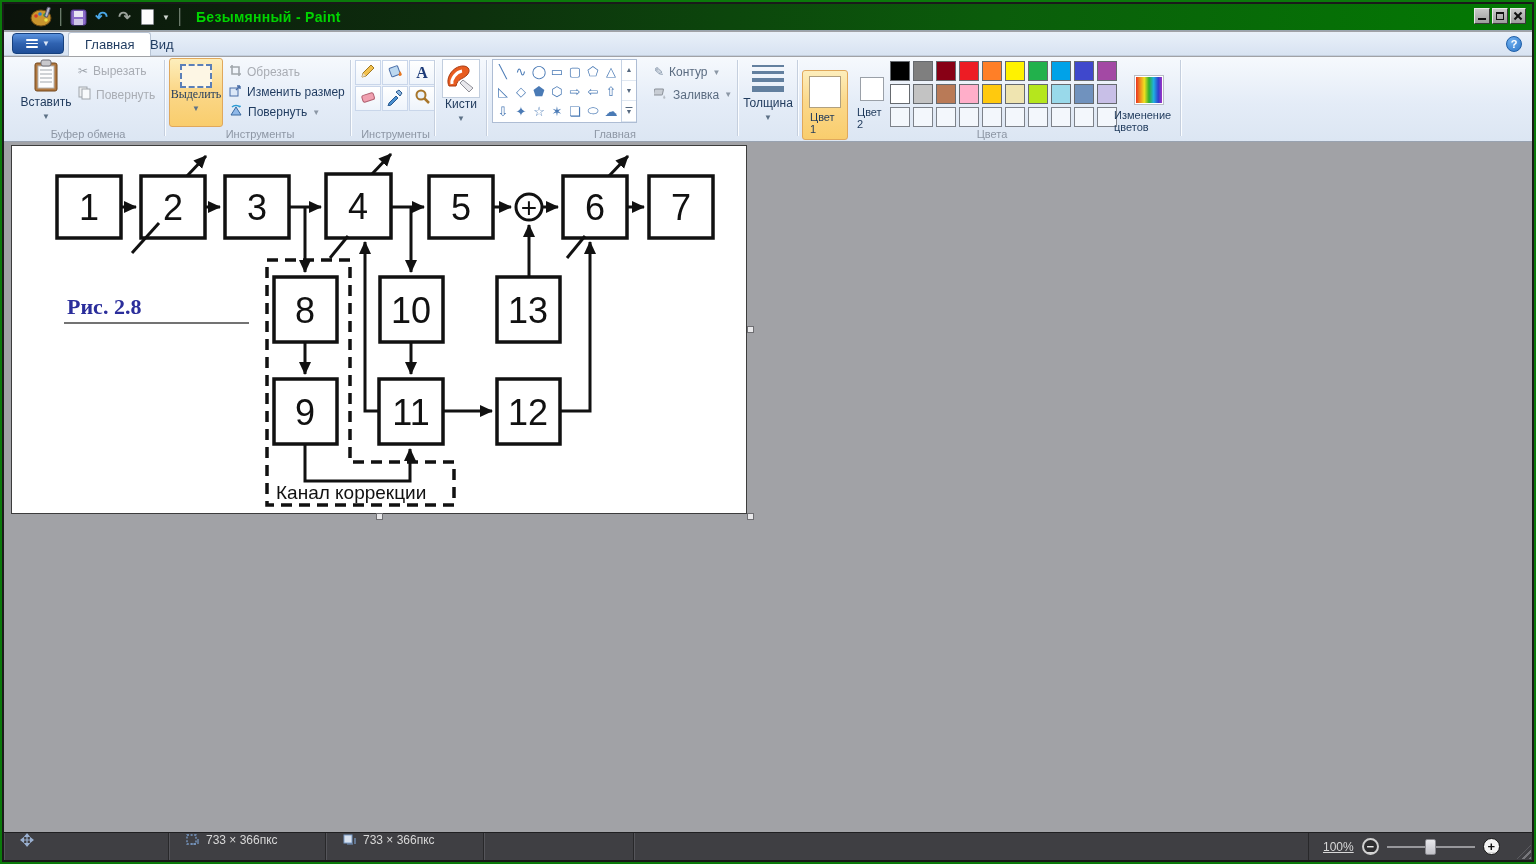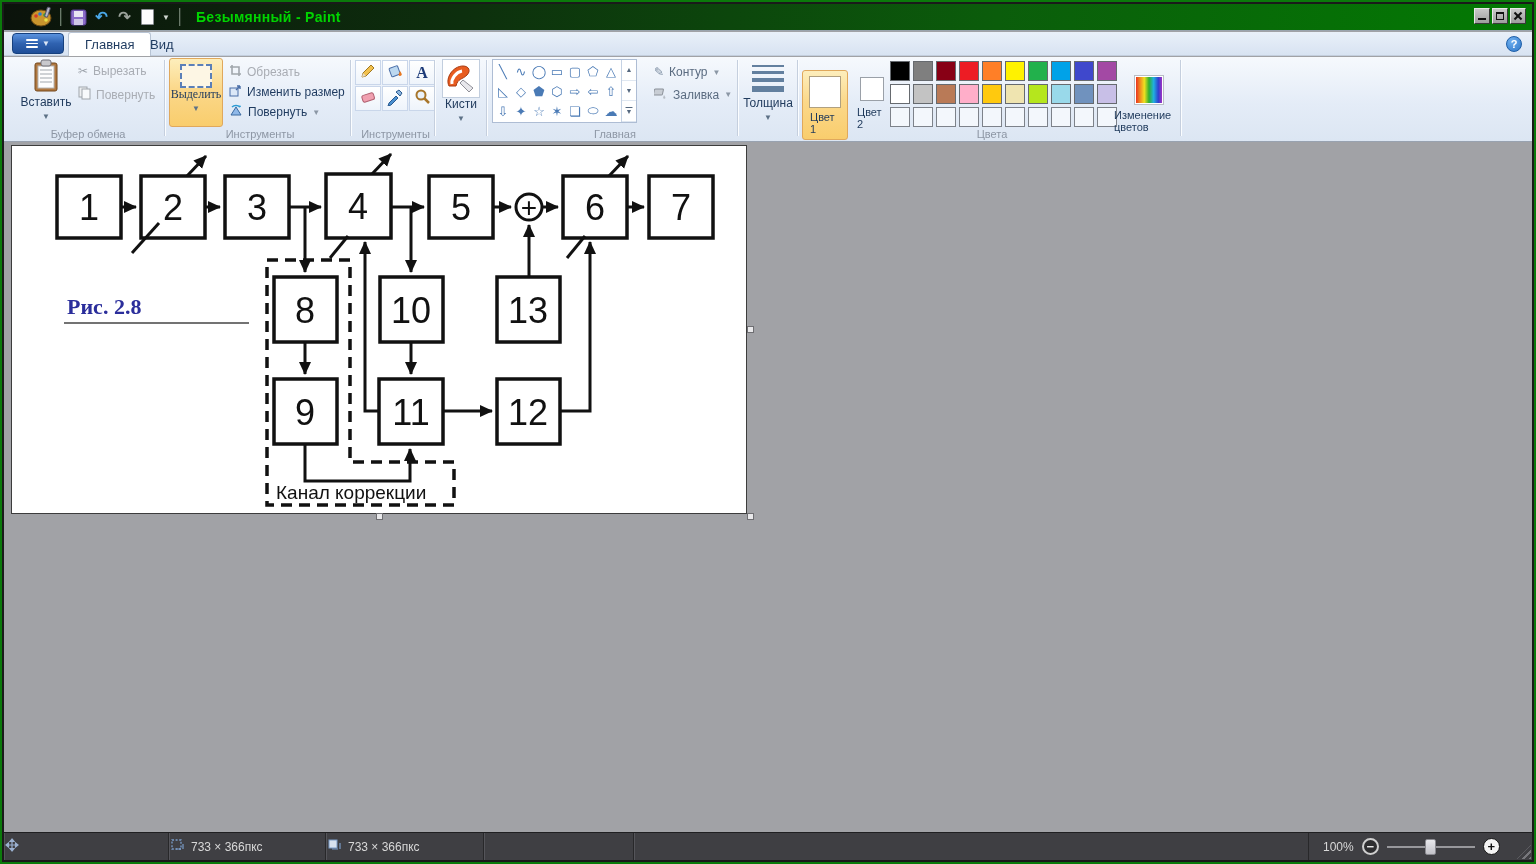--- a/index.html
+++ b/index.html
@@ -96,21 +96,21 @@
   .workspace { position:absolute; left:2px; top:140px; right:2px; bottom:30px; background:#a1a2a6; }
   .canvas { position:absolute; left:8px; top:4px; width:734px; height:367px; background:#fff;
     outline:1px solid #3c3c3c; }
   .handle { position:absolute; width:7px; height:7px; background:#e9e9eb; border:1px solid #6e6e72; }
 
   
   .statusbar { position:absolute; left:2px; bottom:2px; right:2px; height:28px;
     background:#3f3f43; border-top:1px solid #1f1f21; display:flex; color:#d8d8d8;
     font-size:12px; }
   .seg { height:100%; border-right:1px solid #28282a; box-shadow:1px 0 0 #55555a inset;
-    display:flex; align-items:center; gap:6px; padding-left:1px; }
+    display:flex; align-items:flex-start; gap:6px; padding-left:16px; }
   .zoom-area { display:flex; align-items:center; gap:8px; padding-left:14px; position:relative; }
   .zbtn { width:17px; height:17px; border-radius:50%; display:flex; align-items:center;
     justify-content:center; font-size:13px; font-weight:bold; }
   .zbtn.minus { background:#2e2e30; border:2px solid #cfcfcf; color:#e8e8e8; }
   .zbtn.plus { background:#f4f4f4; border:1px solid #141414; color:#111; }
   .ztrack { width:88px; height:2px; background:#98989c; position:relative; }
   .zthumb { position:absolute; left:38px; top:-7px; width:11px; height:16px;
     background:linear-gradient(#e8e8ec,#c2c2c8); border:1px solid #8a8a90; border-radius:2px; }
   .grip { position:absolute; right:1px; bottom:1px; width:14px; height:14px;
     background:repeating-linear-gradient(135deg,transparent 0 3px,#77777c 3px 5px);
@@ -520,21 +520,21 @@
       <span>
         <svg width="15" height="14" viewBox="0 0 15 14">
             <rect x="2" y="2" width="8" height="8" fill="#d8e2ef" stroke="#7a9cc8"></rect>
             <path d="M13 5v6M11 11H5" stroke="#7a9cc8" stroke-width="1.2"></path>
           </svg>
       </span>
       <span>733 × 366пкс</span>
     </div>
     <div class="seg" style="width:150px;"></div>
     <div class="seg" style="flex:1;"></div>
-    <div class="zoom-area" style="width:223px;">
+    <div class="zoom-area" style="width:223px;text-decoration:underline;">
       <span>100%</span>
       <span class="zbtn minus">−</span>
       <span class="ztrack">
         <span class="zthumb"></span>
       </span>
       <span class="zbtn plus">+</span>
       <span class="grip"></span>
     </div>
   </div>
 </div>

